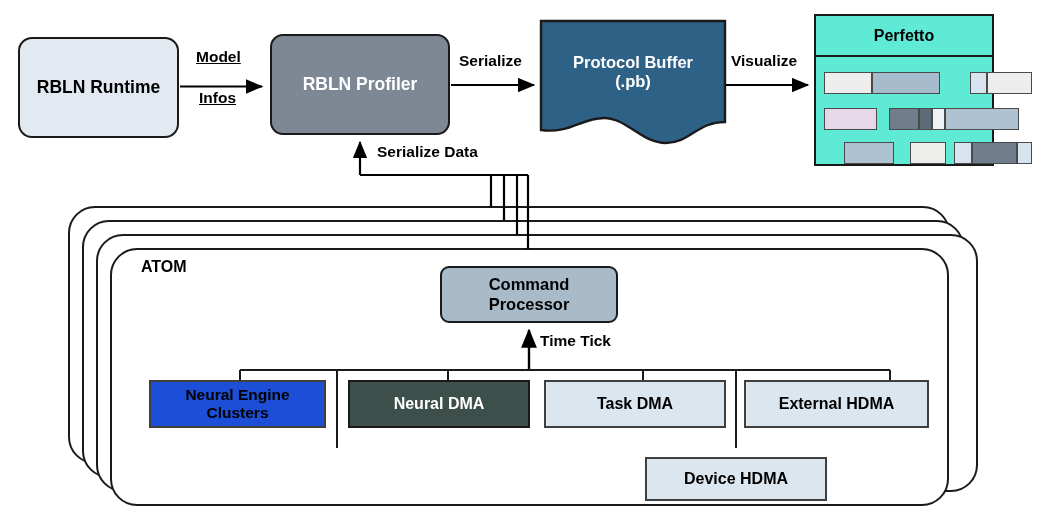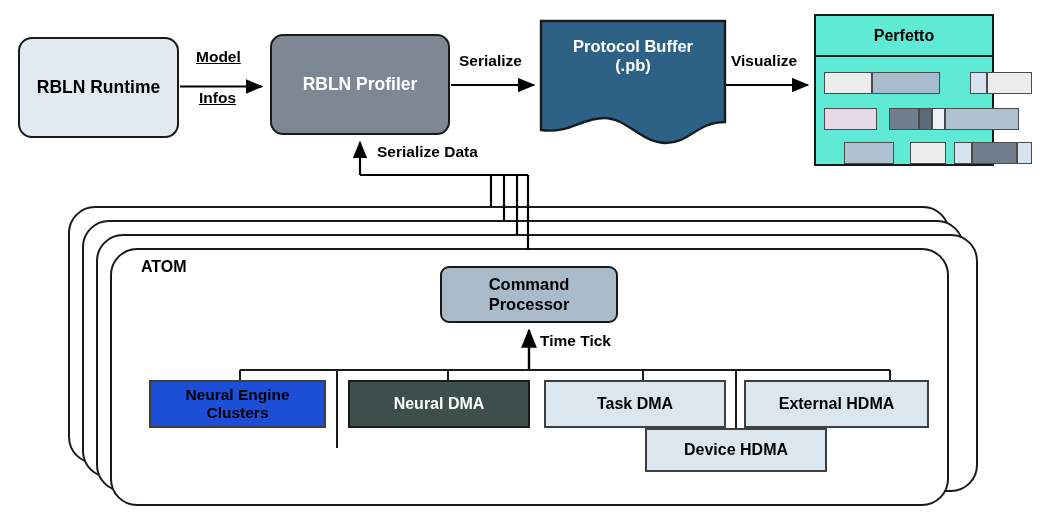--- a/index.html
+++ b/index.html
@@ -52,21 +52,21 @@
     color:#ffffff;
     font-size:17.5px;
   }
   .n-protobuf{
     left:541px;top:21px;width:184px;height:112px;
     color:#ffffff;
     font-size:16.5px;
     background:transparent;
     border:0;
     align-items:flex-start;
-    padding-top:16px;
+    padding-top:32px;
   }
   .n-protobuf .lbl{position:relative;z-index:2;}
 
   
   .perfetto-panel{
     position:absolute;
     left:814px;top:14px;width:180px;height:152px;
     border:2px solid #1a1a1a;
     background:#5eead4;
     box-sizing:border-box;
@@ -118,21 +118,21 @@
     left:744px;top:380px;width:185px;height:48px;
     background:#dbe6ef;border:2px solid #3f3f3f;
     font-size:16px;
   }
   .n-dsync{
     left:246px;top:447px;width:182px;height:44px;
     background:#dbe6ef;border:2px solid #3f3f3f;
     font-size:16px;
   }
   .n-dhdma{
-    left:645px;top:428px;width:182px;height:44px;
+    left:645px;top:457px;width:182px;height:44px;
     background:#dbe6ef;border:2px solid #3f3f3f;
     font-size:16px;
   }
 
   
   .edge-label{
     position:absolute;
     font-weight:bold;
     color:#000000;
     font-size:15.5px;

